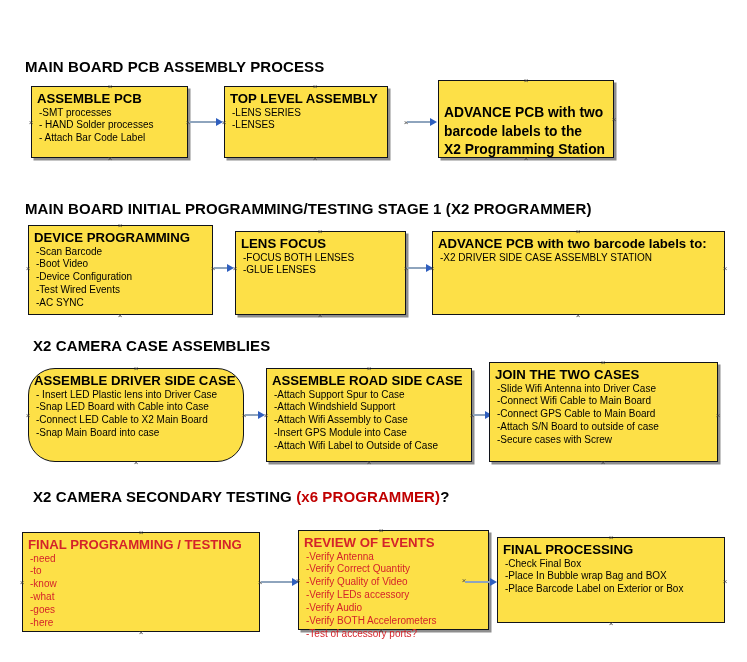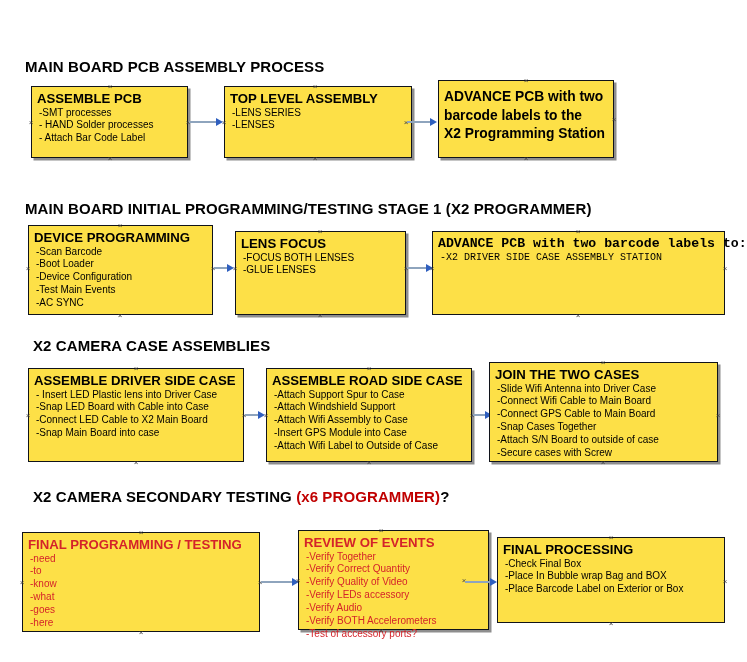--- a/index.html
+++ b/index.html
@@ -124,50 +124,50 @@
     <div class="node-line">- Attach Bar Code Label</div>
   </div>
   <div class="handle" style="left:110px; top:86px;"></div>
   <div class="handle" style="left:110px; top:158px;"></div>
   <div class="handle" style="left:31px;  top:122px;"></div>
   <div class="handle" style="left:188px; top:122px;"></div>
 
   <div class="conn" style="left:189px; top:121px; width:31px;"></div>
   <div class="conn-head" style="left:216px; top:117.5px;"></div>
 
-  <div class="node" style="left:224px; top:86px; width:188px; height:72px;">
+  <div class="node" style="left:224px; top:86px; width:164px; height:72px;">
     <div class="node-title">TOP LEVEL ASSEMBLY</div>
     <div class="node-line">-LENS SERIES</div>
     <div class="node-line">-LENSES</div>
   </div>
   <div class="handle" style="left:315px; top:86px;"></div>
   <div class="handle" style="left:315px; top:158px;"></div>
   <div class="handle" style="left:224px; top:122px;"></div>
   <div class="handle" style="left:406px; top:122px;"></div>
 
   <div class="conn" style="left:407px; top:121px; width:28px;"></div>
   <div class="conn-head" style="left:430px; top:117.5px;"></div>
 
-  <div class="node bigtitle" style="left:438px; top:80px; width:176px; height:78px; padding-top:6px;">
+  <div class="node bigtitle" style="left:438px; top:80px; width:176px; height:78px; padding-top:22px;">
     <div class="node-title">ADVANCE PCB with two</div>
     <div class="node-title">barcode labels to the</div>
     <div class="node-title"> X2 Programming Station</div>
   </div>
   <div class="handle" style="left:526px; top:80px;"></div>
   <div class="handle" style="left:526px; top:158px;"></div>
   <div class="handle" style="left:614px; top:119px;"></div>
 
   <div class="section-heading" style="left:25px; top:200px;">MAIN BOARD INITIAL PROGRAMMING/TESTING STAGE 1 (X2 PROGRAMMER)</div>
 
   <div class="node plain" style="left:28px; top:225px; width:185px; height:90px;">
     <div class="node-title">DEVICE PROGRAMMING</div>
     <div class="node-line">-Scan Barcode</div>
-    <div class="node-line">-Boot Loader</div>
+    <div class="node-line">-Boot Video</div>
     <div class="node-line">-Device Configuration</div>
-    <div class="node-line">-Test Main Events</div>
+    <div class="node-line">-Test Wired Events</div>
     <div class="node-line">-AC SYNC</div>
   </div>
   <div class="handle" style="left:120px; top:225px;"></div>
   <div class="handle" style="left:120px; top:315px;"></div>
   <div class="handle" style="left:28px;  top:268px;"></div>
   <div class="handle" style="left:213px; top:268px;"></div>
 
   <div class="conn" style="left:214px; top:267px; width:18px;"></div>
   <div class="conn-head" style="left:227px; top:263.5px;"></div>
 
@@ -177,32 +177,32 @@
     <div class="node-line">-GLUE LENSES</div>
   </div>
   <div class="handle" style="left:320px; top:231px;"></div>
   <div class="handle" style="left:320px; top:315px;"></div>
   <div class="handle" style="left:235px; top:268px;"></div>
   <div class="handle" style="left:406px; top:268px;"></div>
 
   <div class="conn" style="left:407px; top:267px; width:24px;"></div>
   <div class="conn-head" style="left:426px; top:263.5px;"></div>
 
-  <div class="node plain" style="left:432px; top:231px; width:293px; height:84px;font-family:Liberation Mono, monospace;">
+  <div class="node plain" style="left:432px; top:231px; width:293px; height:84px;">
     <div class="node-title">ADVANCE PCB with two barcode labels to:</div>
     <div class="node-line">-X2 DRIVER  SIDE  CASE  ASSEMBLY STATION</div>
   </div>
   <div class="handle" style="left:578px; top:231px;"></div>
   <div class="handle" style="left:578px; top:315px;"></div>
   <div class="handle" style="left:432px; top:268px;"></div>
   <div class="handle" style="left:725px; top:268px;"></div>
 
   <div class="section-heading" style="left:33px; top:337px;">X2 CAMERA CASE ASSEMBLIES</div>
 
-  <div class="node plain" style="left:28px; top:368px; width:216px; height:94px;">
+  <div class="node plain" style="left:28px; top:368px; width:216px; height:94px;border-radius:27px;">
     <div class="node-title">ASSEMBLE DRIVER SIDE CASE</div>
     <div class="node-line">- Insert LED Plastic lens into Driver Case</div>
     <div class="node-line">-Snap LED Board with Cable into Case</div>
     <div class="node-line">-Connect LED Cable to X2 Main Board</div>
     <div class="node-line">-Snap Main Board into case</div>
   </div>
   <div class="handle" style="left:136px; top:368px;"></div>
   <div class="handle" style="left:136px; top:462px;"></div>
   <div class="handle" style="left:28px;  top:415px;"></div>
   <div class="handle" style="left:244px; top:415px;"></div>
@@ -224,21 +224,20 @@
   <div class="handle" style="left:472px; top:415px;"></div>
 
   <div class="conn" style="left:473px; top:414px; width:16px;"></div>
   <div class="conn-head" style="left:485px; top:410.5px;"></div>
 
   <div class="node" style="left:489px; top:362px; width:229px; height:100px;">
     <div class="node-title">JOIN THE TWO CASES</div>
     <div class="node-line">-Slide Wifi Antenna into Driver Case</div>
     <div class="node-line">-Connect Wifi Cable to Main Board</div>
     <div class="node-line">-Connect GPS Cable to Main Board</div>
-    <div class="node-line">-Snap Cases Together</div>
     <div class="node-line">-Attach S/N Board to outside of case</div>
     <div class="node-line">-Secure cases with Screw</div>
   </div>
   <div class="handle" style="left:603px; top:362px;"></div>
   <div class="handle" style="left:603px; top:462px;"></div>
   <div class="handle" style="left:718px; top:415px;"></div>
 
   <div class="section-heading" style="left:33px; top:488px;"><span>X2 CAMERA SECONDARY TESTING </span><span class="accent">(x6 PROGRAMMER)</span><span class="tail">?</span></div>
 
   <div class="node plain red" style="left:22px; top:532px; width:238px; height:100px;">
@@ -253,21 +252,21 @@
   <div class="handle" style="left:141px; top:532px;"></div>
   <div class="handle" style="left:141px; top:632px;"></div>
   <div class="handle" style="left:22px;  top:582px;"></div>
   <div class="handle" style="left:260px; top:582px;"></div>
 
   <div class="conn" style="left:261px; top:581px; width:36px;"></div>
   <div class="conn-head" style="left:292px; top:577.5px;"></div>
 
   <div class="node red overflow" style="left:298px; top:530px; width:191px; height:100px;">
     <div class="node-title">REVIEW OF EVENTS</div>
-    <div class="node-line">-Verify Together</div>
+    <div class="node-line">-Verify Antenna</div>
     <div class="node-line">-Verify Correct Quantity</div>
     <div class="node-line">-Verify Quality of Video</div>
     <div class="node-line">-Verify LEDs accessory</div>
     <div class="node-line">-Verify Audio</div>
     <div class="node-line">-Verify BOTH Accelerometers</div>
     <div class="node-line">-Test of accessory ports?</div>
   </div>
   <div class="handle" style="left:381px; top:530px;"></div>
   <div class="handle" style="left:381px; top:630px;"></div>
   <div class="handle" style="left:298px; top:580px;"></div>

